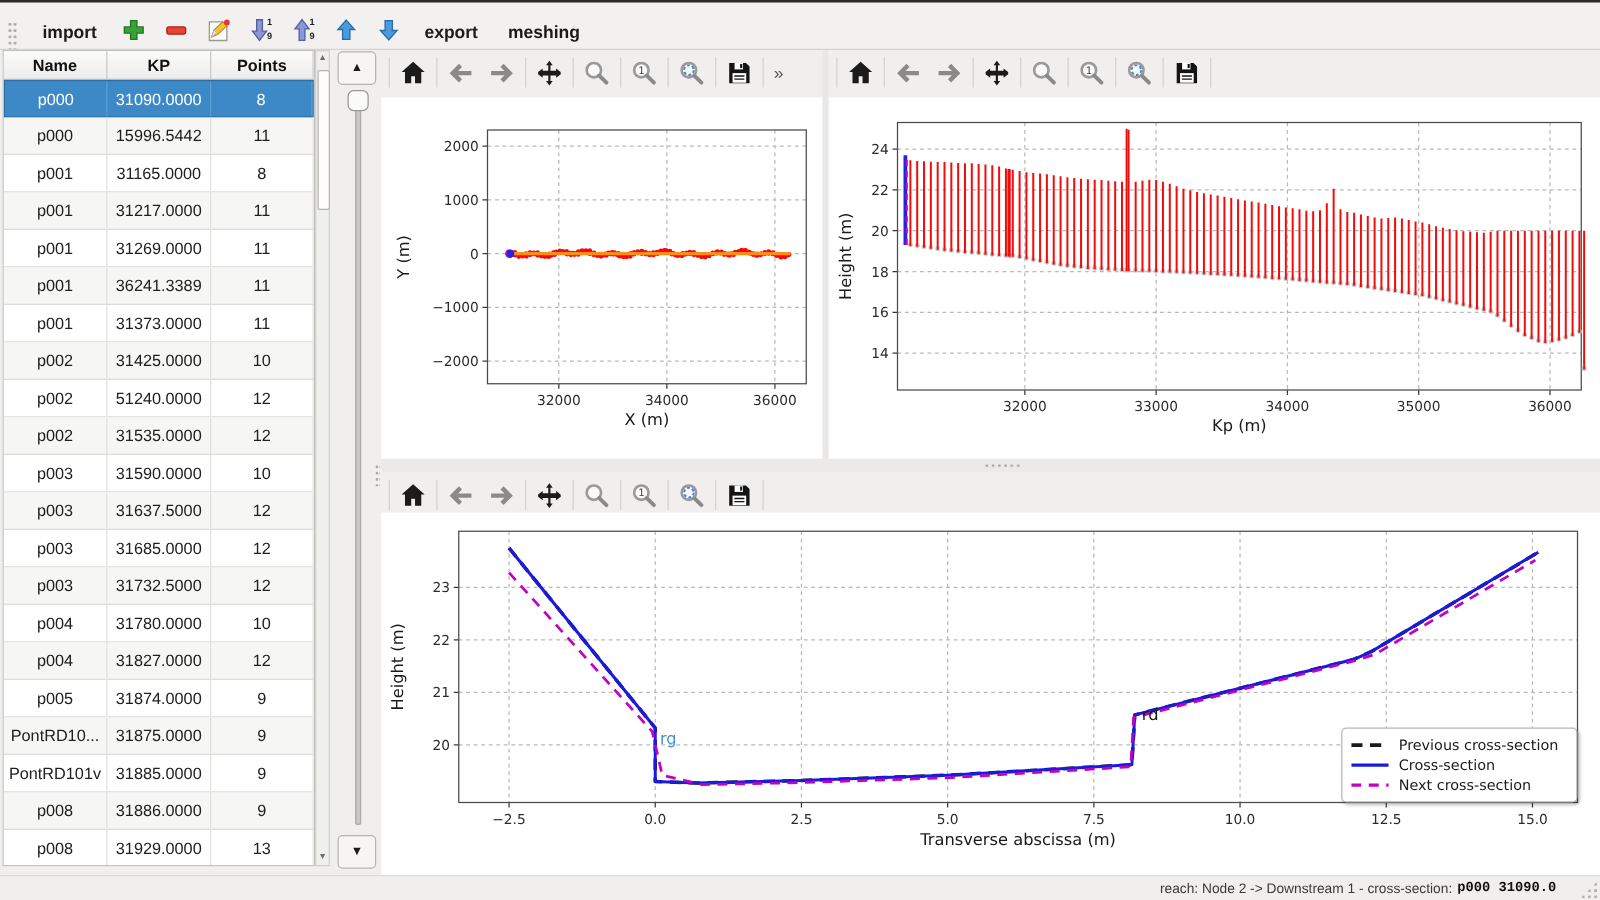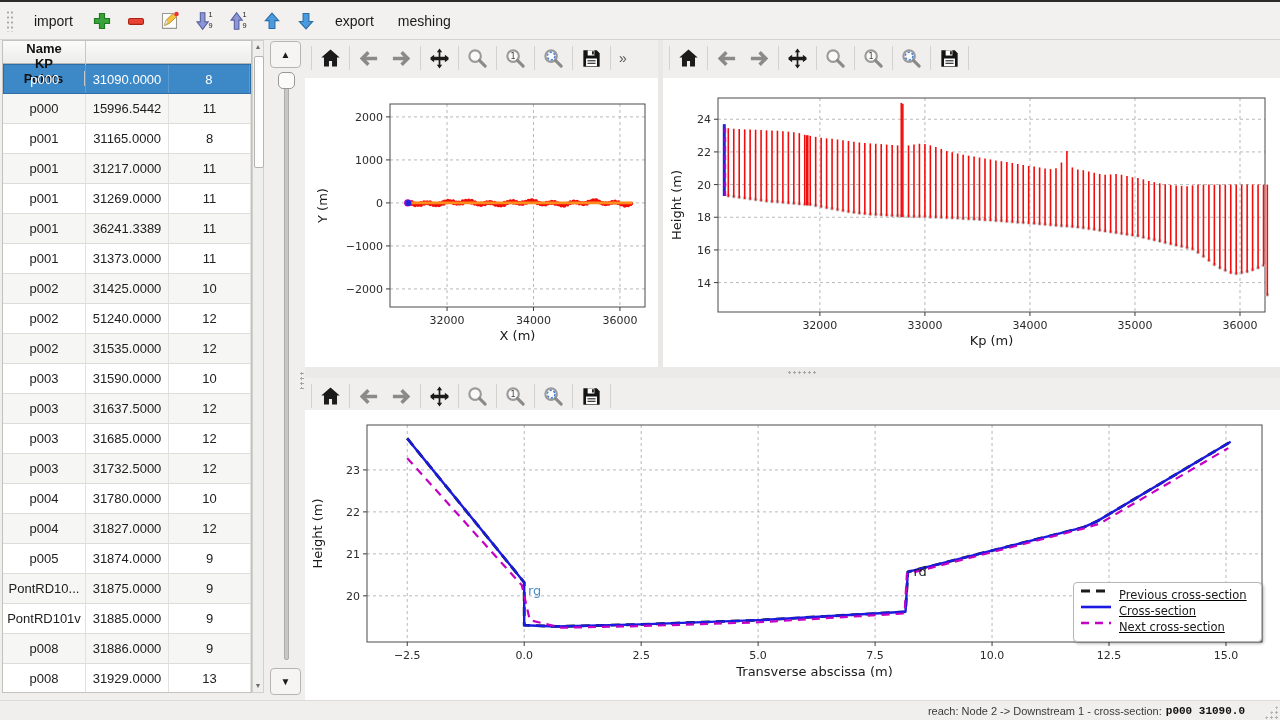--- a/index.html
+++ b/index.html
@@ -1,24 +1,24 @@
 <!DOCTYPE html>
 <html><head>
 <meta charset="utf-8">
 <style>
   html,body{margin:0;padding:0;background:#d8d6d3;}
   .window{position:relative;width:1280px;height:720px;background:#f0efed;font-family:"Liberation Sans",sans-serif;overflow:hidden;}
   
-  .top-toolbar{position:absolute;left:0;top:0;width:1280px;height:40px;background:#f2f1ef;border-top:2px solid #2b2b2b;border-bottom:1px solid #d6d4d1;display:flex;align-items:center;box-sizing:border-box;}
+  .top-toolbar{position:absolute;left:0;top:0;width:1280px;height:40px;background:#f2f1ef;border-top:2px solid #2b2b2b;border-bottom:1px solid #d6d4d1;display:flex;align-items:flex-end;box-sizing:border-box;font-weight:bold;}
   .tb-grip{width:8px;height:22px;margin:0 8px 0 6px;background-image:radial-gradient(circle,#a9a7a4 1px,transparent 1.2px);background-size:4px 5px;}
   .tb-text{font-size:14px;color:#1a1a1a;padding:6px 12px;border-radius:3px;cursor:default;}
   .tb-btn{width:34px;height:30px;display:flex;align-items:center;justify-content:center;border-radius:3px;}
   
   .table{position:absolute;left:2px;top:40px;width:250px;height:653px;background:#fff;border:1px solid #c4c2bf;box-sizing:border-box;overflow:hidden;}
-  .thead{display:flex;height:22px;background:linear-gradient(#fbfbfa,#ececea);border-bottom:1px solid #b9b7b4;flex-direction:column;}
+  .thead{display:flex;height:22px;background:linear-gradient(#fbfbfa,#ececea);border-bottom:1px solid #b9b7b4;}
   .th{font-size:13px;font-weight:bold;color:#111;display:flex;align-items:center;justify-content:center;border-right:1px solid #c9c7c4;box-sizing:border-box;}
   .tr{display:flex;height:30px;border-bottom:1px solid #dedcd9;box-sizing:border-box;background:#fff;}
   .tr.alt{background:#f6f6f5;}
   .tr.sel{background:#3d89c8;border:1px solid #2f6ea5;}
   .td{font-size:13px;color:#202020;display:flex;align-items:center;justify-content:center;border-right:1px solid #e3e1de;box-sizing:border-box;overflow:hidden;white-space:nowrap;}
   .tr.sel .td{color:#fff;border-right-color:#far;border-right-color:#5a9cd2;}
   .c0{width:83px}.c1{width:83px}.c2{width:82px}
   
   .tsb{position:absolute;left:252px;top:40px;width:12px;height:653px;background:#efefee;border:1px solid #d2d0cd;box-sizing:border-box;}
   .tsb-arrow{position:absolute;left:0;width:10px;height:12px;font-size:7px;color:#6f6d6a;text-align:center;line-height:12px;}
@@ -39,21 +39,21 @@
   .tick{stroke:#3a3a3a;stroke-width:1;}
   .ticklab{font:11px "DejaVu Sans",sans-serif;fill:#2b2b2b;}
   .axlab{font:13px "DejaVu Sans",sans-serif;fill:#1a1a1a;}
   .spine{fill:none;stroke:#4a4a4a;stroke-width:1;}
   .vsplit{position:absolute;left:658px;top:40px;width:5px;height:327px;background:#e9e8e6;}
   .hsplit{position:absolute;left:305px;top:367px;width:975px;height:11px;background:#eceae8;}
   .hsplit-dots{position:absolute;left:482px;top:4px;width:30px;height:3px;background-image:radial-gradient(circle,#a9a7a4 1px,transparent 1.2px);background-size:5px 3px;}
   .vgrip{position:absolute;left:300px;top:371px;width:4px;height:18px;background-image:radial-gradient(circle,#a9a7a4 1px,transparent 1.2px);background-size:3px 5px;}
   
   .legend{position:absolute;right:18px;top:204px;width:172px;background:#fff;border:1px solid #b9b7b4;border-radius:4px;box-shadow:2px 2px 3px rgba(0,0,0,.25);padding:5px 8px 5px 7px;}
-  .leg-row{display:flex;height:16px;text-decoration:underline;}
+  .leg-row{display:flex;align-items:center;height:16px;}
   .leg-sample{width:30px;margin-right:8px;flex:none;}
   .leg-label{font:11.5px "DejaVu Sans",sans-serif;color:#1a1a1a;white-space:nowrap;}
   
   .status{position:absolute;left:0;top:700px;width:1280px;height:20px;background:#f0efed;border-top:1px solid #dddbd8;display:flex;align-items:center;justify-content:flex-end;font-size:11px;color:#3a3a3a;}
   .status b{color:#111;margin-left:4px;font-family:Liberation Mono, monospace;}
   .status-pad{width:35px;}
   .resize-grip{position:absolute;right:2px;bottom:2px;width:14px;height:14px;background-image:radial-gradient(circle,#b3b1ae 1px,transparent 1.3px);background-size:5px 5px;clip-path:polygon(100% 0,100% 100%,0 100%);}
 </style>
 </head>
 <body>

